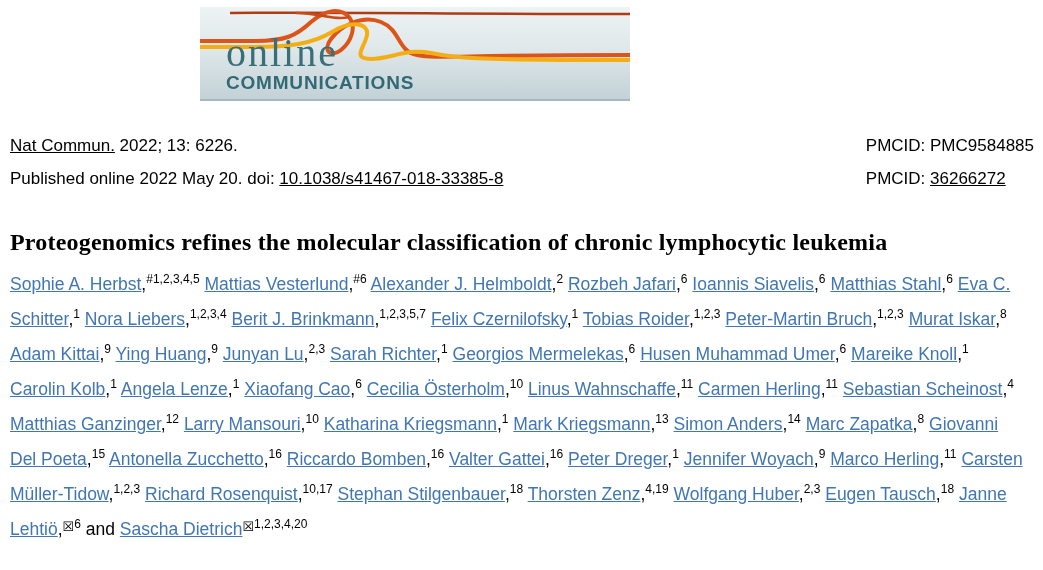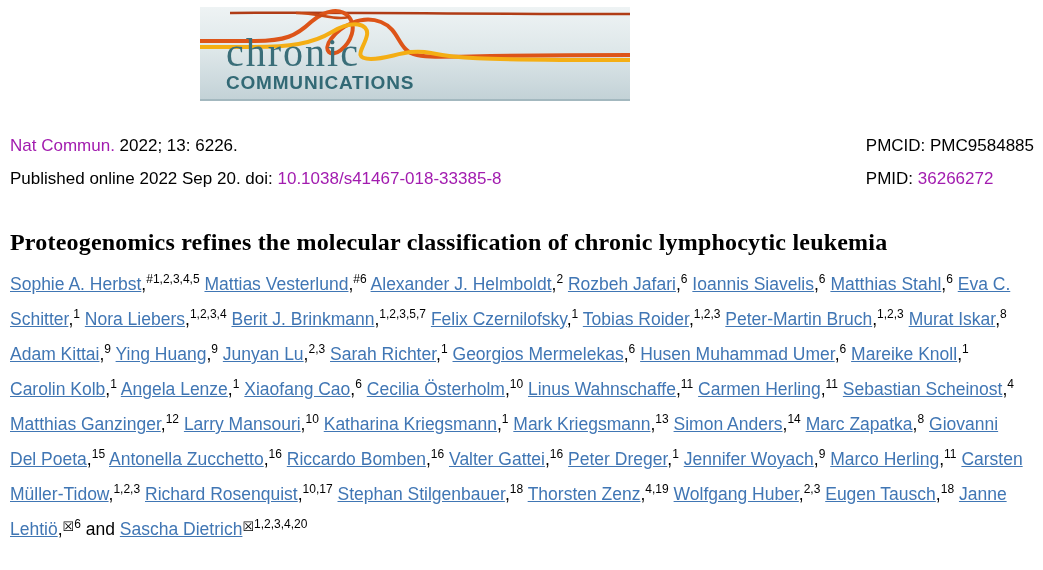--- a/index.html
+++ b/index.html
@@ -32,21 +32,21 @@
     color:#326975;
   }
   
   .cite-row {
     display:flex; justify-content:space-between; align-items:flex-start;
     padding:34px 9px 0 10px;
     font-size:17px;
   }
   .cite-left .cite-line, .cite-right .cite-line { margin-bottom:11px; line-height:22px; }
   .cite-right { }
-  a.link { color:#a21caf; cursor:pointer; }
+  a.link { color:#000000; text-decoration:underline; cursor:pointer; }
   
   h1.article-title {
     margin:24px 0 0 0; padding:0 10px;
     font-family:"Liberation Serif", serif;
     font-size:24px; font-weight:700; letter-spacing:0.2px;
     color:#000; line-height:34px;
   }
   
   .authors {
     padding:9px 18px 0 10px;
@@ -68,33 +68,33 @@
 <div>
 
   <div class="banner">
     <svg width="430" height="92" viewBox="0 0 430 92">
       <path d="M30,6 C140,5 250,7 430,7" stroke="#b03c16" stroke-width="2.5" fill="none"></path>
       <path d="M0,34 L55,34 C85,34 96,29 111,15 C126,2 141,1 149,10 C157,20 151,35 141,43 C131,51 122,44 131,32 C140,20 161,7 181,15 C201,23 197,44 217,48 C237,52 252,48 430,48" stroke="#dd5418" stroke-width="4" fill="none"></path>
       <path d="M0,40 L50,40 C90,40 112,37 132,25 C152,13 169,16 167,28 C165,40 151,52 171,52 C191,52 206,41 231,46 C253,50.5 262,53 430,53" stroke="#f4ae14" stroke-width="4" fill="none"></path>
       <path d="M96,6 C120,6 135,14 149,10" stroke="#c84a16" stroke-width="2.5" fill="none"></path>
     </svg>
     <div class="brand">
-      <span class="brand-top">chronic</span>
+      <span class="brand-top">online</span>
       <span class="brand-bottom">COMMUNICATIONS</span>
     </div>
   </div>
 
   <div class="cite-row">
     <div class="cite-left">
       <div class="cite-line"><a class="link">Nat Commun.</a><span> 2022; 13: 6226.</span></div>
-      <div class="cite-line"><span>Published online 2022 Sep 20. doi: </span><a class="link">10.1038/s41467-018-33385-8</a></div>
+      <div class="cite-line"><span>Published online 2022 May 20. doi: </span><a class="link">10.1038/s41467-018-33385-8</a></div>
     </div>
     <div class="cite-right">
       <div class="cite-line"><span>PMCID: PMC9584885</span></div>
-      <div class="cite-line"><span>PMID: </span><a class="link">36266272</a></div>
+      <div class="cite-line"><span>PMCID: </span><a class="link">36266272</a></div>
     </div>
   </div>
 
   <h1 class="article-title">Proteogenomics refines the molecular classification of chronic lymphocytic leukemia</h1>
 
   <div class="authors"><span><a class="alink">Sophie A. Herbst</a><span class="cm">,</span><span class="sup">#1,2,3,4,5</span></span> <span><a class="alink">Mattias Vesterlund</a><span class="cm">,</span><span class="sup">#6</span></span> <span><a class="alink">Alexander J. Helmboldt</a><span class="cm">,</span><span class="sup">2</span></span> <span><a class="alink">Rozbeh Jafari</a><span class="cm">,</span><span class="sup">6</span></span> <span><a class="alink">Ioannis Siavelis</a><span class="cm">,</span><span class="sup">6</span></span> <span><a class="alink">Matthias Stahl</a><span class="cm">,</span><span class="sup">6</span></span> <span><a class="alink">Eva C. Schitter</a><span class="cm">,</span><span class="sup">1</span></span> <span><a class="alink">Nora Liebers</a><span class="cm">,</span><span class="sup">1,2,3,4</span></span> <span><a class="alink">Berit J. Brinkmann</a><span class="cm">,</span><span class="sup">1,2,3,5,7</span></span> <span><a class="alink">Felix Czernilofsky</a><span class="cm">,</span><span class="sup">1</span></span> <span><a class="alink">Tobias Roider</a><span class="cm">,</span><span class="sup">1,2,3</span></span> <span><a class="alink">Peter-Martin Bruch</a><span class="cm">,</span><span class="sup">1,2,3</span></span> <span><a class="alink">Murat Iskar</a><span class="cm">,</span><span class="sup">8</span></span> <span><a class="alink">Adam Kittai</a><span class="cm">,</span><span class="sup">9</span></span> <span><a class="alink">Ying Huang</a><span class="cm">,</span><span class="sup">9</span></span> <span><a class="alink">Junyan Lu</a><span class="cm">,</span><span class="sup">2,3</span></span> <span><a class="alink">Sarah Richter</a><span class="cm">,</span><span class="sup">1</span></span> <span><a class="alink">Georgios Mermelekas</a><span class="cm">,</span><span class="sup">6</span></span> <span><a class="alink">Husen Muhammad Umer</a><span class="cm">,</span><span class="sup">6</span></span> <span><a class="alink">Mareike Knoll</a><span class="cm">,</span><span class="sup">1</span></span> <span><a class="alink">Carolin Kolb</a><span class="cm">,</span><span class="sup">1</span></span> <span><a class="alink">Angela Lenze</a><span class="cm">,</span><span class="sup">1</span></span> <span><a class="alink">Xiaofang Cao</a><span class="cm">,</span><span class="sup">6</span></span> <span><a class="alink">Cecilia Österholm</a><span class="cm">,</span><span class="sup">10</span></span> <span><a class="alink">Linus Wahnschaffe</a><span class="cm">,</span><span class="sup">11</span></span> <span><a class="alink">Carmen Herling</a><span class="cm">,</span><span class="sup">11</span></span> <span><a class="alink">Sebastian Scheinost</a><span class="cm">,</span><span class="sup">4</span></span> <span><a class="alink">Matthias Ganzinger</a><span class="cm">,</span><span class="sup">12</span></span> <span><a class="alink">Larry Mansouri</a><span class="cm">,</span><span class="sup">10</span></span> <span><a class="alink">Katharina Kriegsmann</a><span class="cm">,</span><span class="sup">1</span></span> <span><a class="alink">Mark Kriegsmann</a><span class="cm">,</span><span class="sup">13</span></span> <span><a class="alink">Simon Anders</a><span class="cm">,</span><span class="sup">14</span></span> <span><a class="alink">Marc Zapatka</a><span class="cm">,</span><span class="sup">8</span></span> <span><a class="alink">Giovanni Del Poeta</a><span class="cm">,</span><span class="sup">15</span></span> <span><a class="alink">Antonella Zucchetto</a><span class="cm">,</span><span class="sup">16</span></span> <span><a class="alink">Riccardo Bomben</a><span class="cm">,</span><span class="sup">16</span></span> <span><a class="alink">Valter Gattei</a><span class="cm">,</span><span class="sup">16</span></span> <span><a class="alink">Peter Dreger</a><span class="cm">,</span><span class="sup">1</span></span> <span><a class="alink">Jennifer Woyach</a><span class="cm">,</span><span class="sup">9</span></span> <span><a class="alink">Marco Herling</a><span class="cm">,</span><span class="sup">11</span></span> <span><a class="alink">Carsten Müller-Tidow</a><span class="cm">,</span><span class="sup">1,2,3</span></span> <span><a class="alink">Richard Rosenquist</a><span class="cm">,</span><span class="sup">10,17</span></span> <span><a class="alink">Stephan Stilgenbauer</a><span class="cm">,</span><span class="sup">18</span></span> <span><a class="alink">Thorsten Zenz</a><span class="cm">,</span><span class="sup">4,19</span></span> <span><a class="alink">Wolfgang Huber</a><span class="cm">,</span><span class="sup">2,3</span></span> <span><a class="alink">Eugen Tausch</a><span class="cm">,</span><span class="sup">18</span></span> <span><a class="alink">Janne Lehtiö</a><span class="cm">,</span><span class="mail">☒</span><span class="sup">6</span></span> <span>and</span> <span><a class="alink">Sascha Dietrich</a><span class="mail">☒</span><span class="sup">1,2,3,4,20</span></span></div>
 
 </div>
 
 </body></html>

